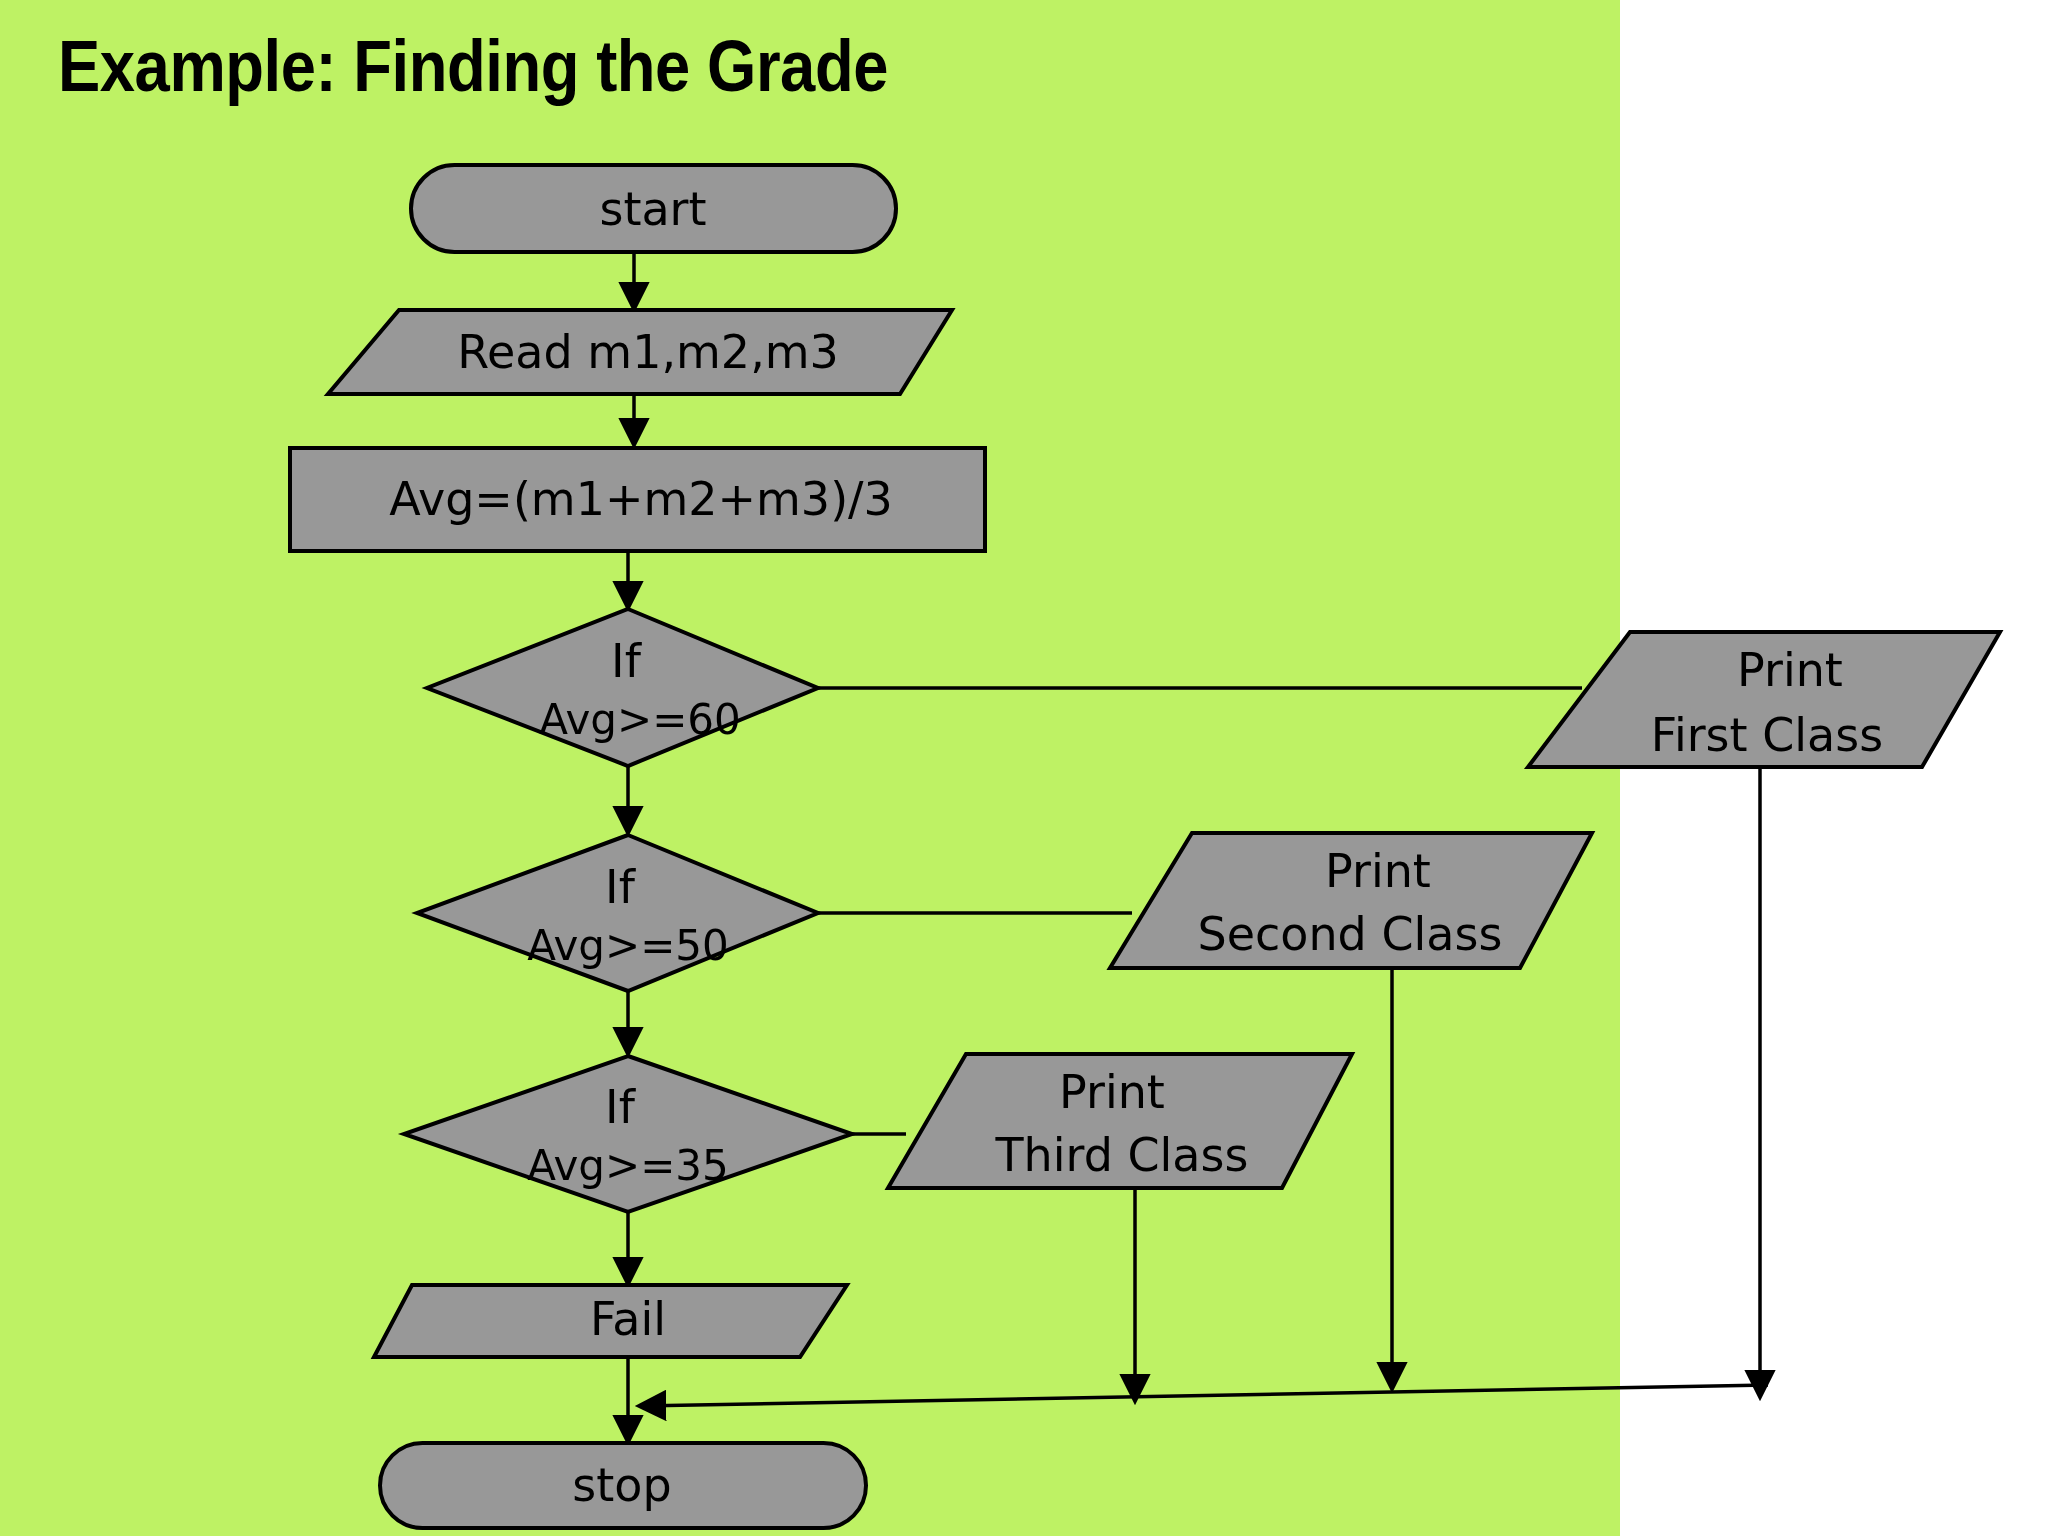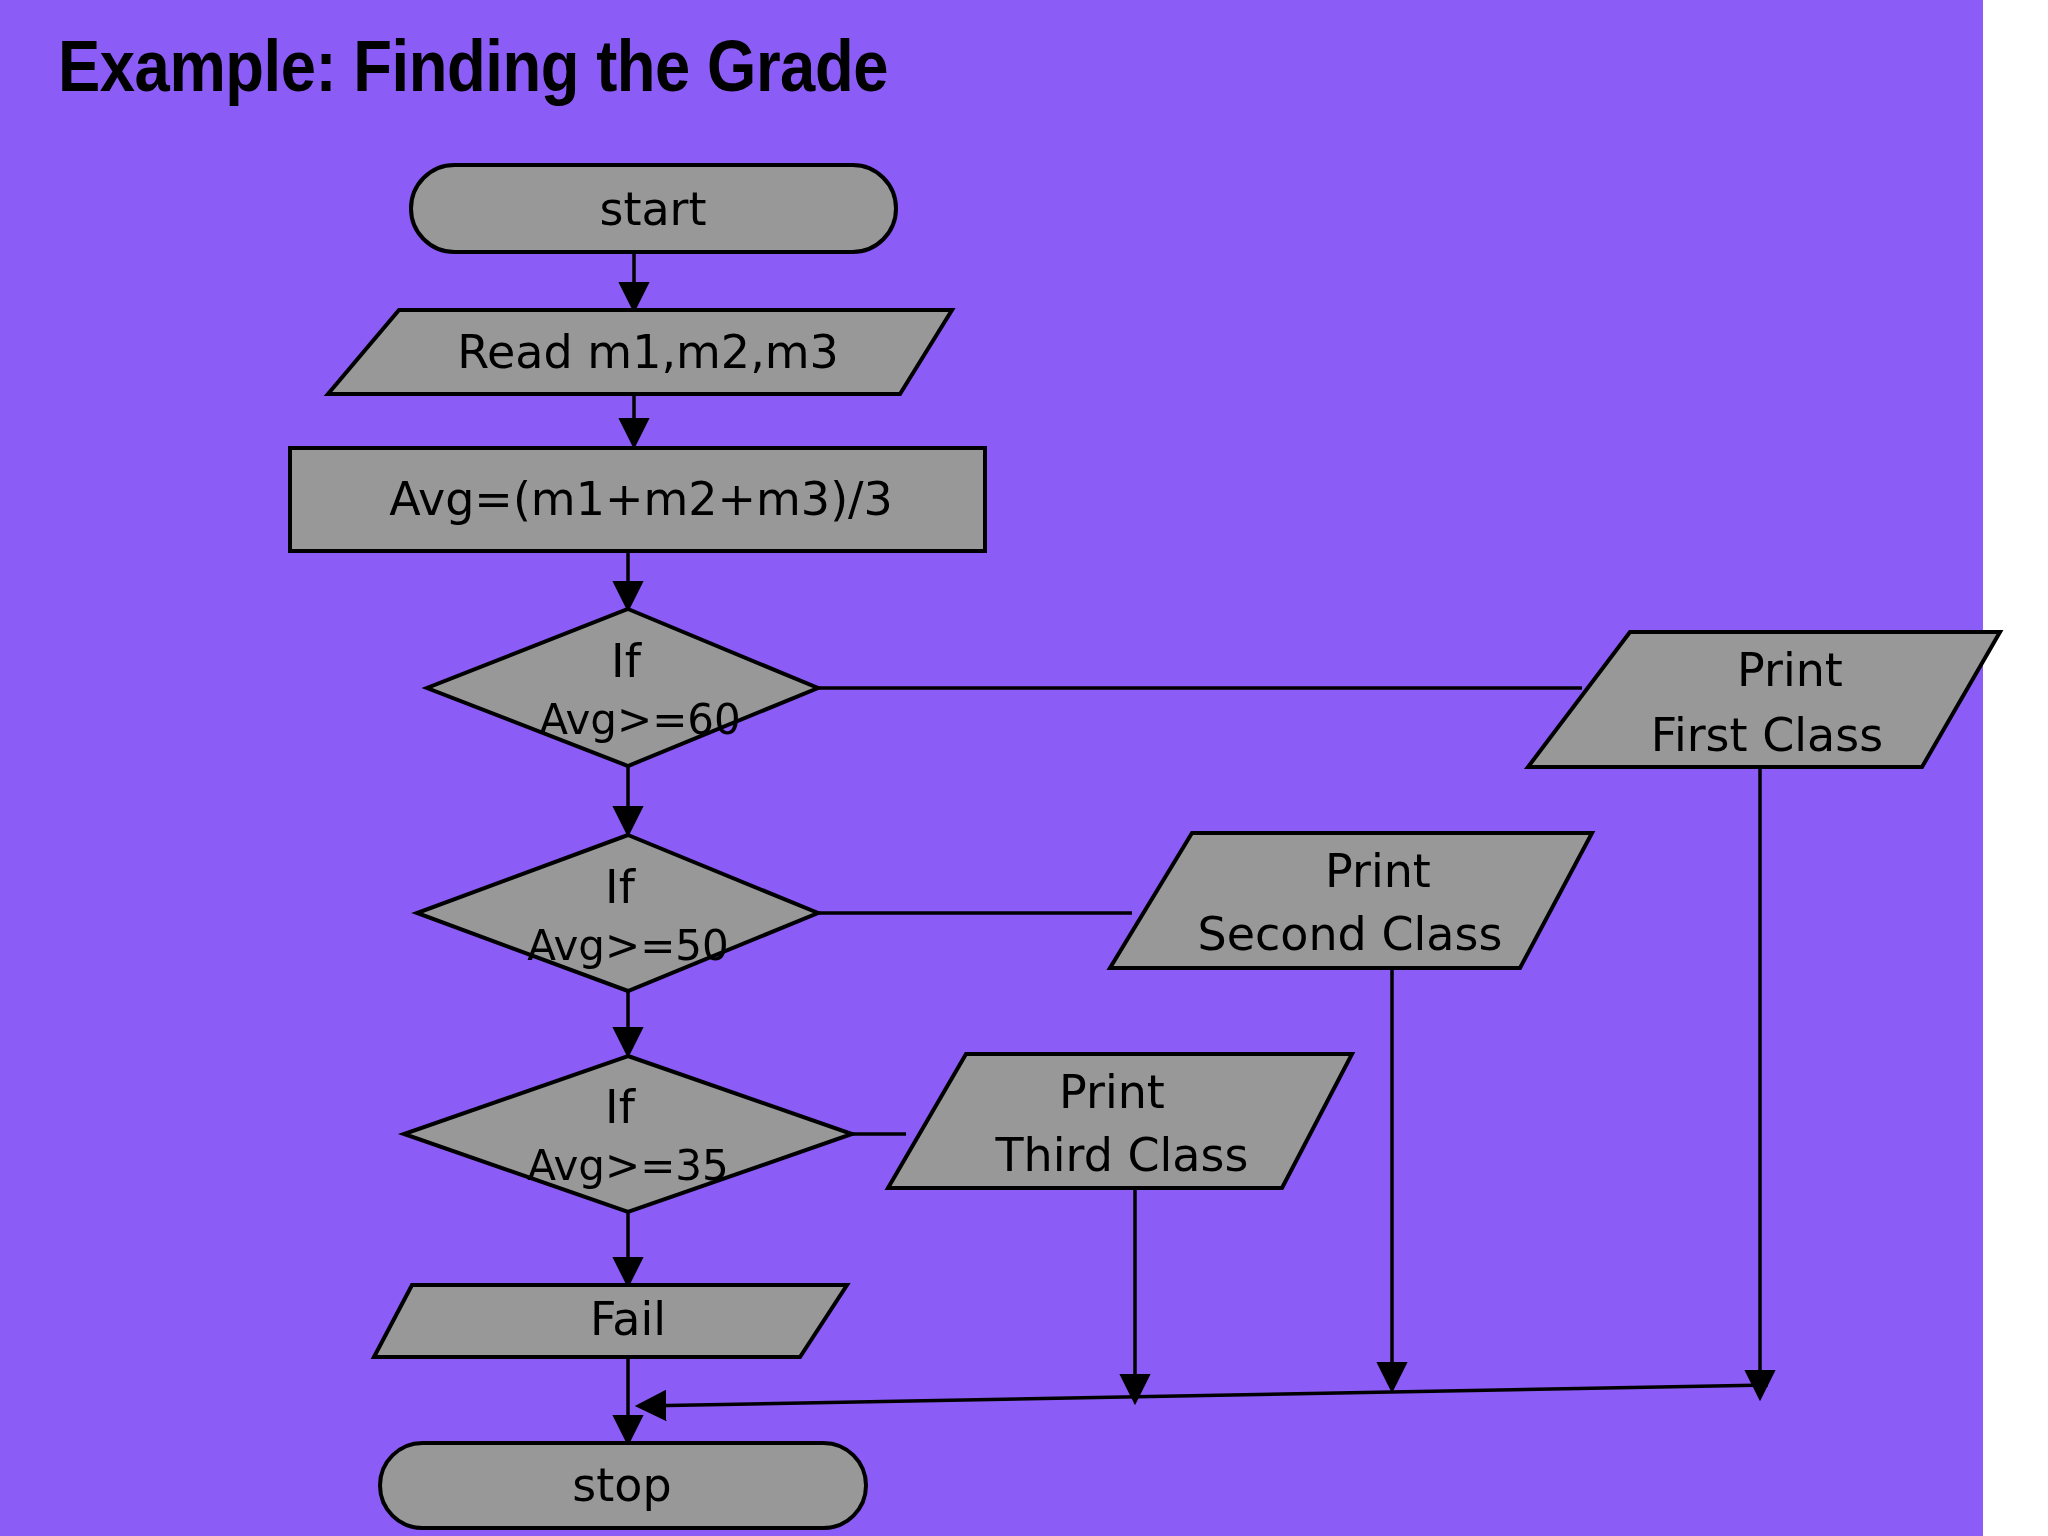--- a/index.html
+++ b/index.html
@@ -8,23 +8,23 @@
     background: #ffffff;
   }
   body {
     width: 2048px;
     height: 1536px;
     overflow: hidden;
     font-family: "DejaVu Sans", sans-serif;
   }
   #slide {
     position: relative;
-    width: 1983px;
+    width: 1620px;
     height: 1536px;
-    background: #8b5cf6;
+    background: #bef264;
   }
   #title {
     position: absolute;
     left: 58px;
     top: 26px;
     font-family: "Liberation Sans", sans-serif;
     font-weight: bold;
     font-size: 72px;
     line-height: 80px;
     color: #000000;

